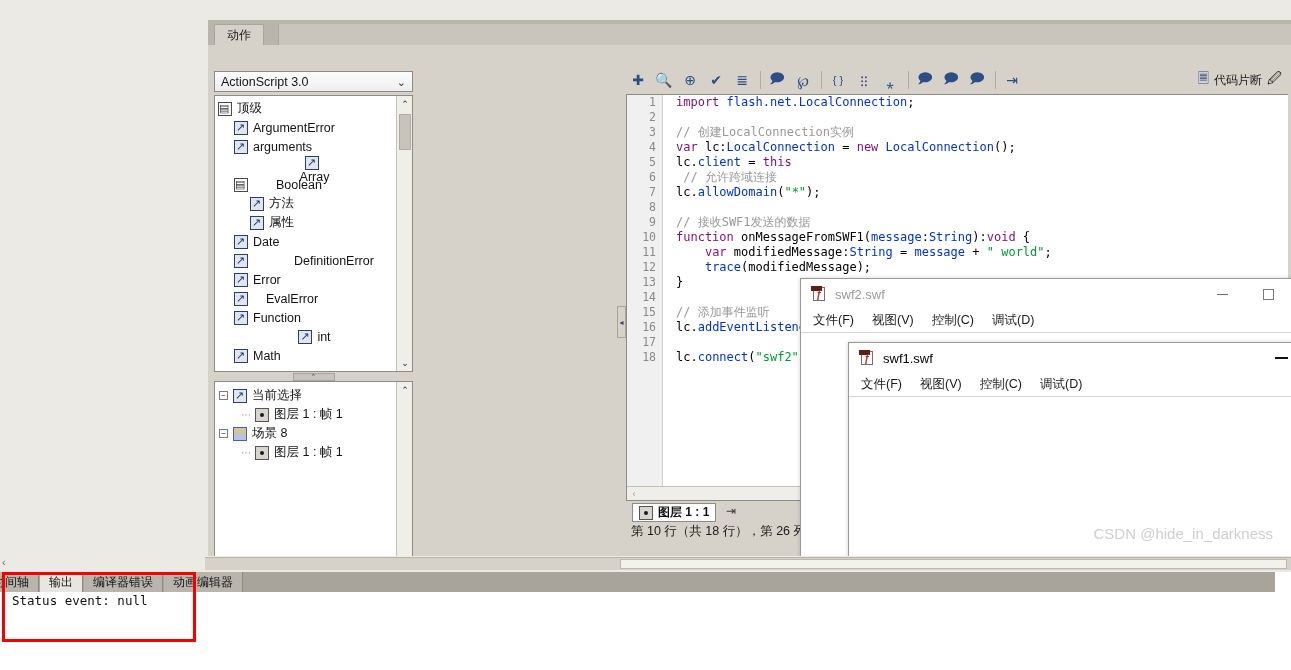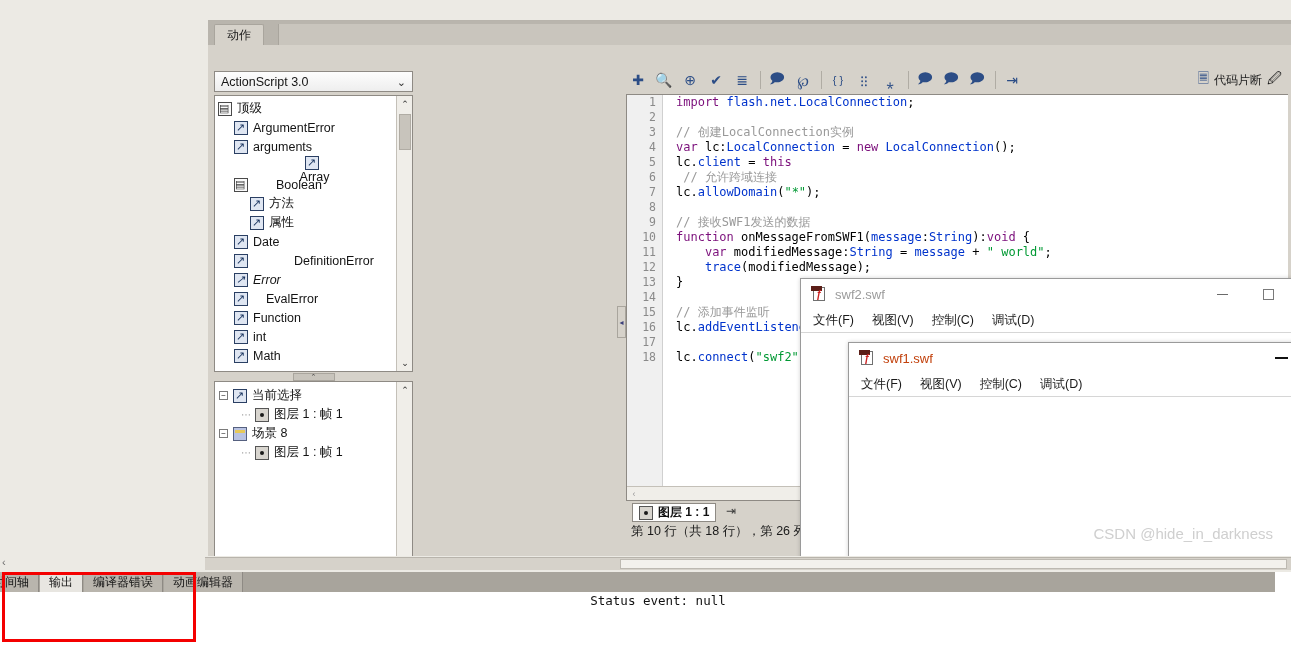--- a/index.html
+++ b/index.html
@@ -252,21 +252,21 @@
   .swf-appicon .bar {
     position:absolute; left:0px; top:0px; width:11px; height:5px;
     background:#5c1f18;
   }
   .swf-appicon .f {
     position:absolute; left:5px; top:4px; font-size:10px; color:#cc2222;
     font-weight:bold; font-style:italic; line-height:10px;
   }
   .swf-title { font-size:13px; }
   .swf-title.inactive { color:#9b9b9b; }
-  .swf-title.active { color:#c2410c; }
+  .swf-title.active { color:#000000; }
   .swf-wbtns {
     margin-left:auto; display:flex; align-items:center;
   }
   .swf-wbtn {
     width:46px; height:30px; display:flex; align-items:center; justify-content:center;
     font-size:12px; color:#444;
   }
   .mindash { width:11px; height:1px; background:#6a6a6a; display:block; }
   .mindash.dark { background:#111; height:2px; width:13px; }
   .maxsq { width:11px; height:11px; border:1px solid #7a7a7a; display:block; }
@@ -309,21 +309,21 @@
     font-size:12px; color:#141414;
     background:#b9b5ad; border-right:1px solid #8e8a84;
   }
   .btab.active { background:#e8e6e1; }
   .output-body {
     position:absolute; left:0; top:36px; width:1291px; height:78px;
     background:#ffffff;
   }
   .output-line {
     font-family:"DejaVu Sans Mono", monospace; font-size:12.5px;
-    color:#111; padding-left:25px; line-height:18px;text-align:center;
+    color:#111; padding-left:12px; line-height:18px;
   }
   .red-box {
     position:absolute; left:2px; top:572px;
     width:194px; height:70px;
     border:3px solid #f40000;
     pointer-events:none;
   }
   .watermark {
     position:absolute; right:18px; bottom:8px;
     font-size:15px; color:#cfcfcf;
@@ -382,33 +382,33 @@
               <span>属性</span>
             </div>
             <div class="tree-row" style="padding-left: 16px;">
               <span class="ico ico-arrow"></span>
               <span>Date</span>
             </div>
             <div class="tree-row" style="padding-left: 16px; gap: 41px;">
               <span class="ico ico-arrow"></span>
               <span>DefinitionError</span>
             </div>
-            <div class="tree-row" style="padding-left: 16px; font-style: italic;">
+            <div class="tree-row" style="padding-left: 16px;">
               <span class="ico ico-arrow"></span>
               <span>Error</span>
             </div>
             <div class="tree-row" style="padding-left: 16px; gap: 13px;">
               <span class="ico ico-arrow"></span>
               <span>EvalError</span>
             </div>
             <div class="tree-row" style="padding-left: 16px;">
               <span class="ico ico-arrow"></span>
               <span>Function</span>
             </div>
-            <div class="tree-row" style="padding-left: 16px;">
+            <div class="tree-row" style="padding-left: 16px; justify-content: center;">
               <span class="ico ico-arrow"></span>
               <span>int</span>
             </div>
             <div class="tree-row" style="padding-left: 16px;">
               <span class="ico ico-arrow"></span>
               <span>Math</span>
             </div>
           </div>
         <div class="vscroll">
           <div class="arrow-up">⌃</div>

